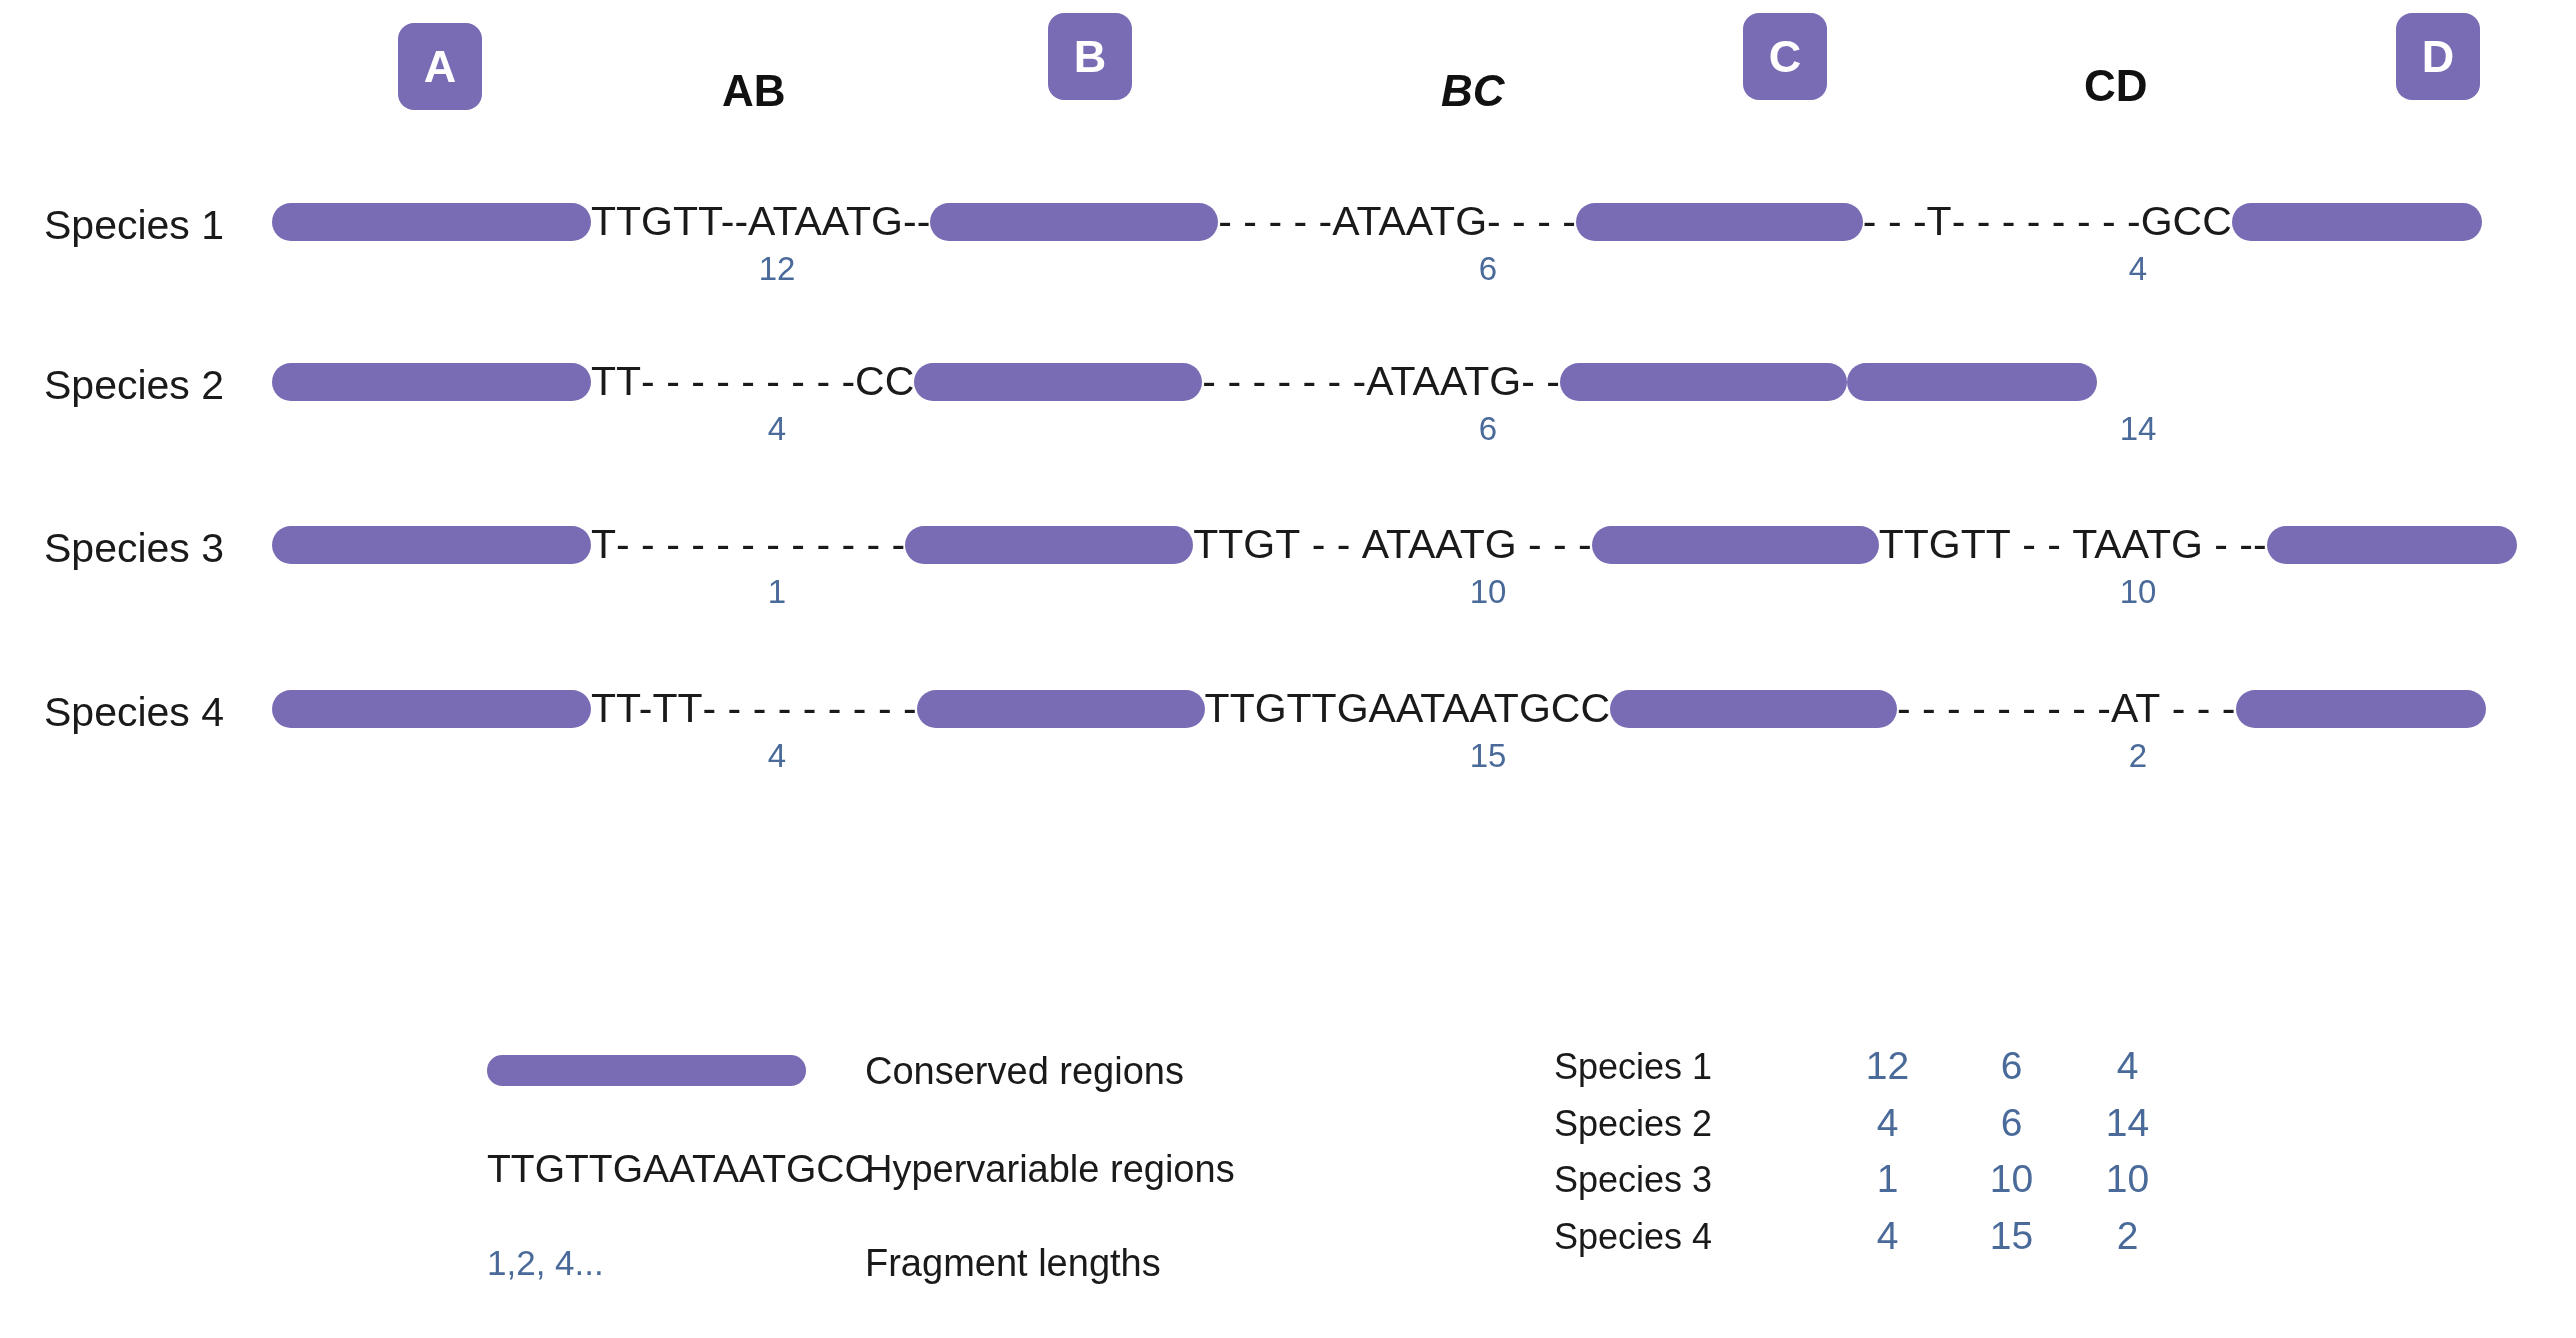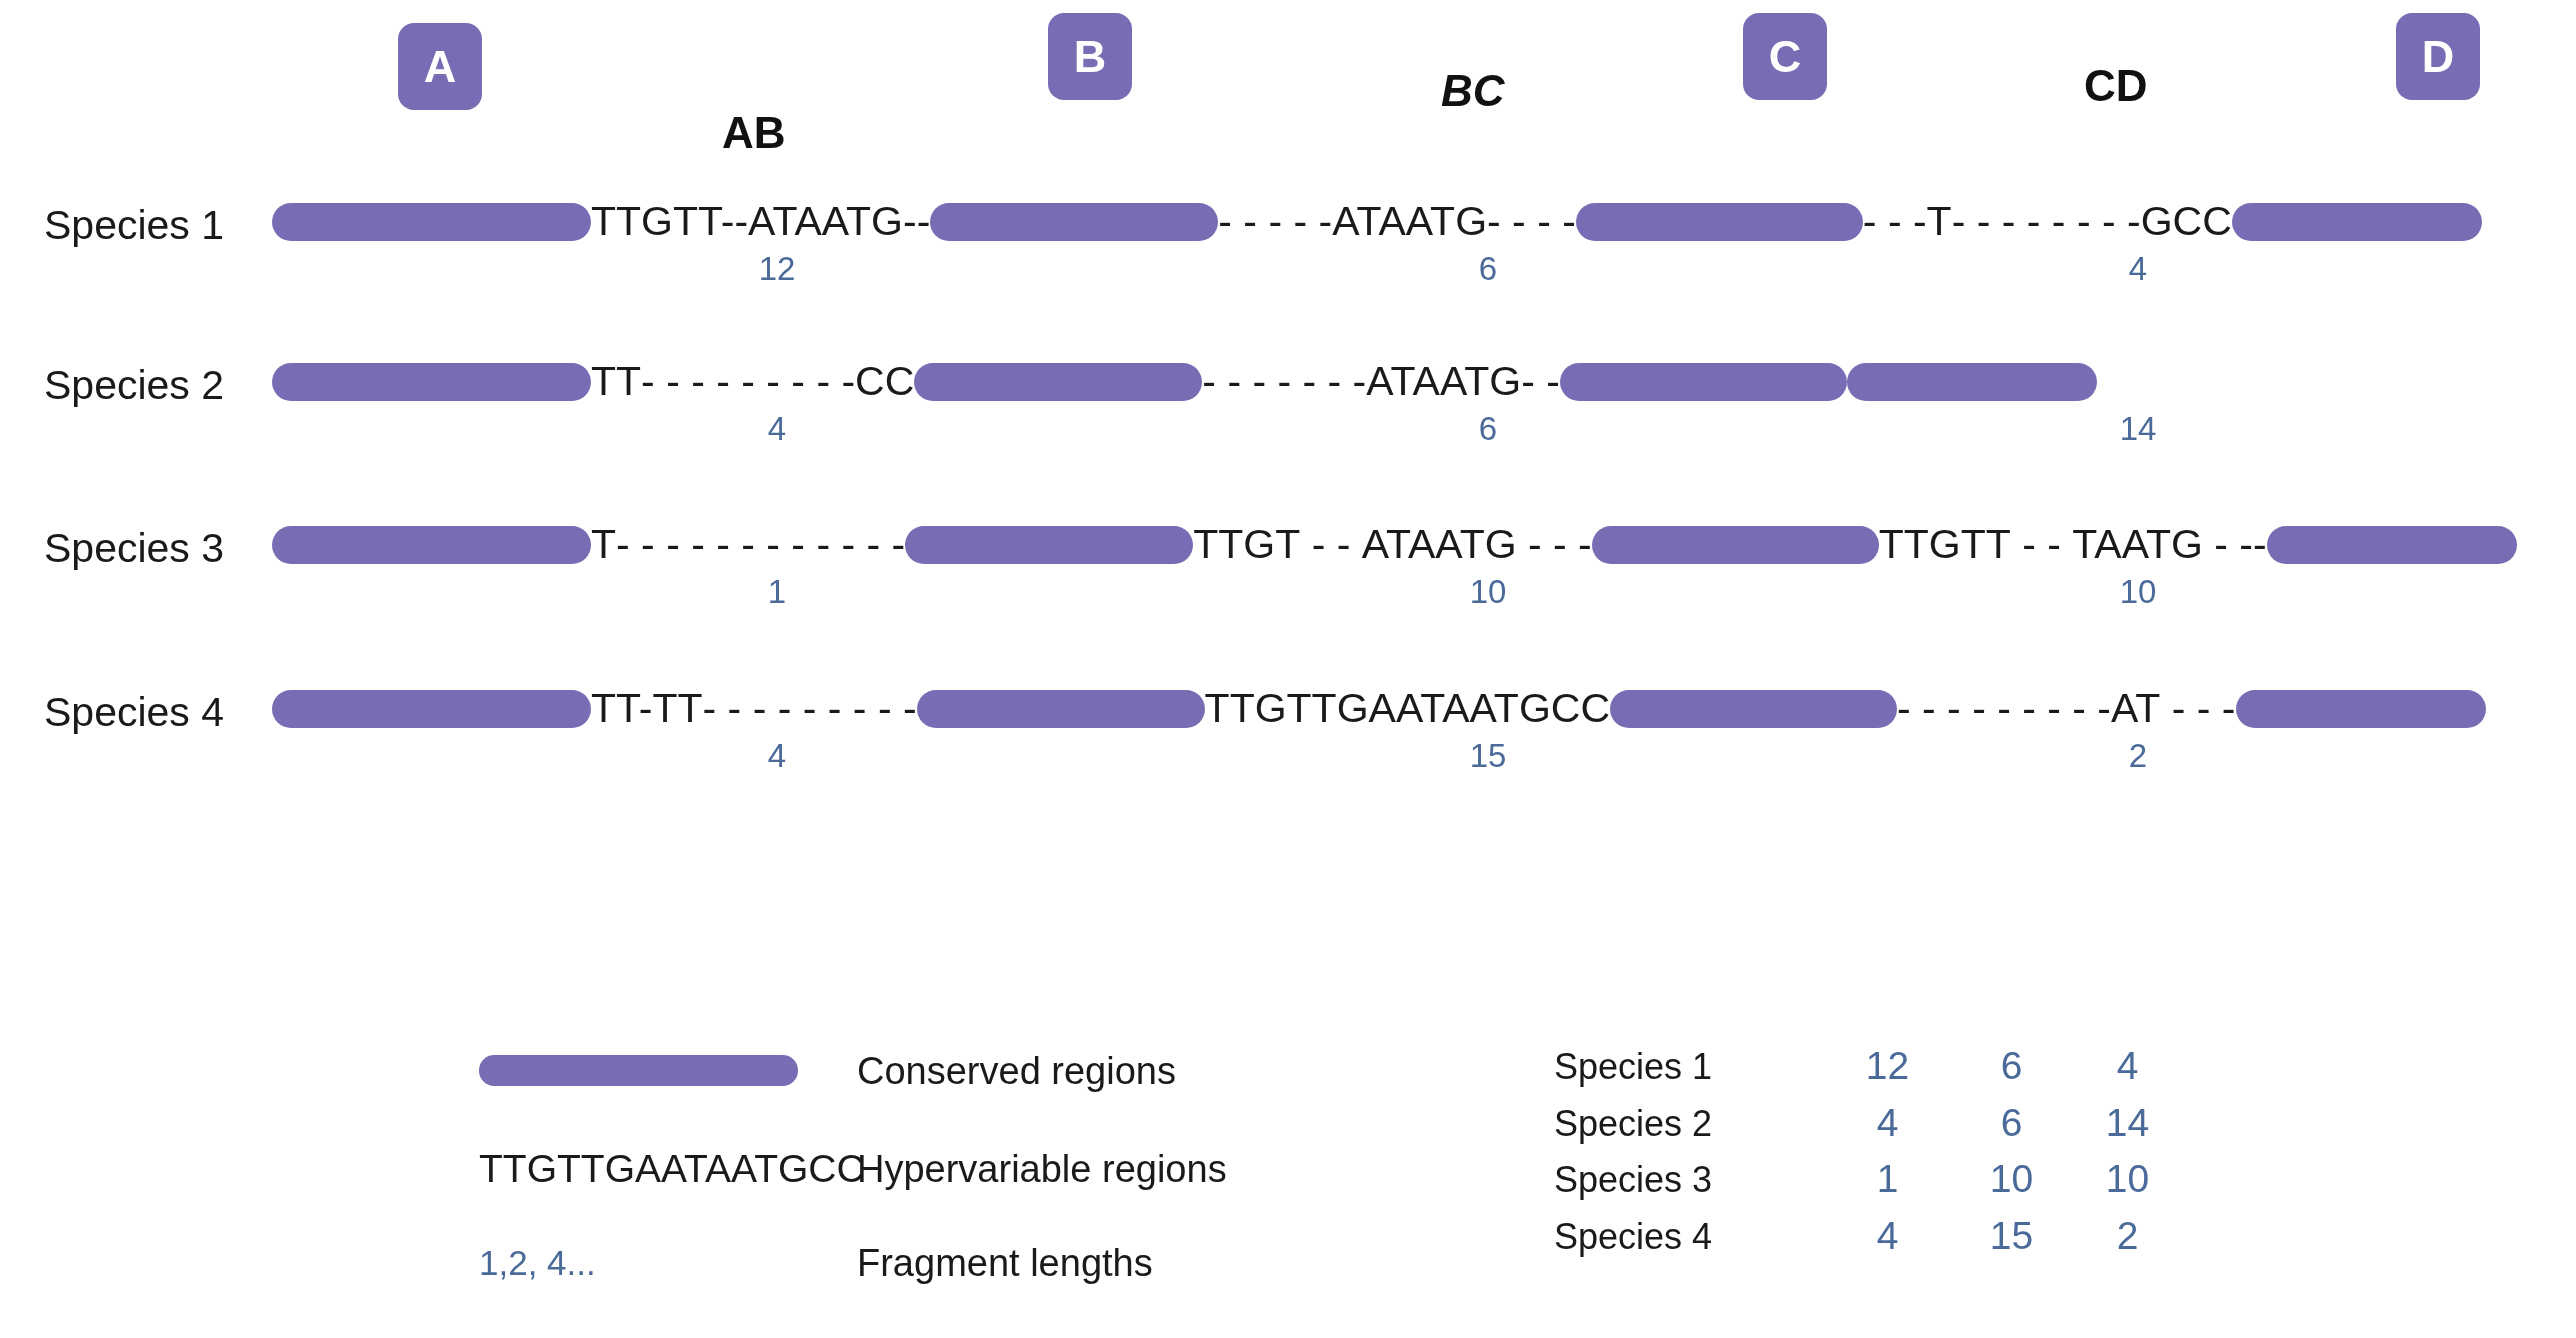--- a/index.html
+++ b/index.html
@@ -98,20 +98,21 @@
     position: absolute;
     left: 479px;
     top: 1038px;
     width: 944px;
   }
   .legend-row {
     position: absolute;
     height: 65px;
     display: flex;
     align-items: center;
+    margin-left: 8px;
   }
   .legend-key {
     width: 378px;
     display: flex;
     align-items: center;
     font-size: 38px;
     line-height: 1;
   }
   .legend-swatch {
     width: 319px;
@@ -159,21 +160,21 @@
   }
 </style>
 </head>
 <body>
 
 <div id="header-track">
     <div class="badge" style="left: 398px; top: 23px;">A</div>
     <div class="badge" style="left: 1048px; top: 13px;">B</div>
     <div class="badge" style="left: 1743px; top: 13px;">C</div>
     <div class="badge" style="left: 2396px; top: 13px;">D</div>
-    <div class="hdr-label" style="left: 722px; top: 69px; margin-top: 42px;">AB</div>
+    <div class="hdr-label" style="left: 722px; top: 69px;">AB</div>
     <div class="hdr-label" style="left: 1441px; top: 69px; font-style: italic;">BC</div>
     <div class="hdr-label" style="left: 2084px; top: 64px;">CD</div>
   </div>
 
 <div id="alignment-panel">
     <div class="row" style="top: 185px;">
       <div class="sp-label">Species 1</div>
       <div class="seq-line">
         <span class="block" style="width: 319px;"></span>
         <span class="seq">TTGTT--ATAATG--</span>

